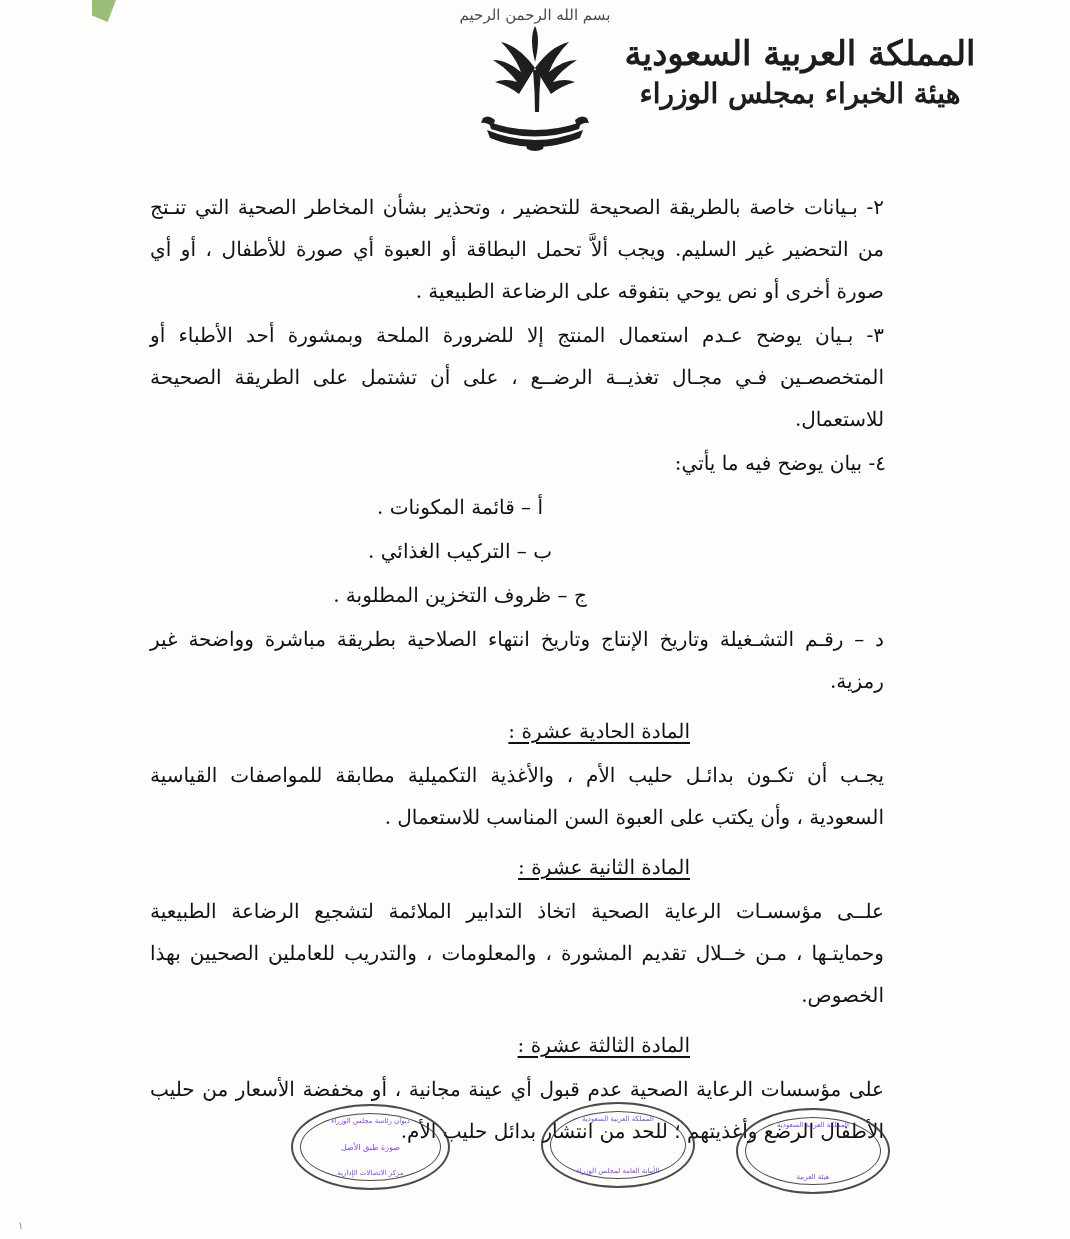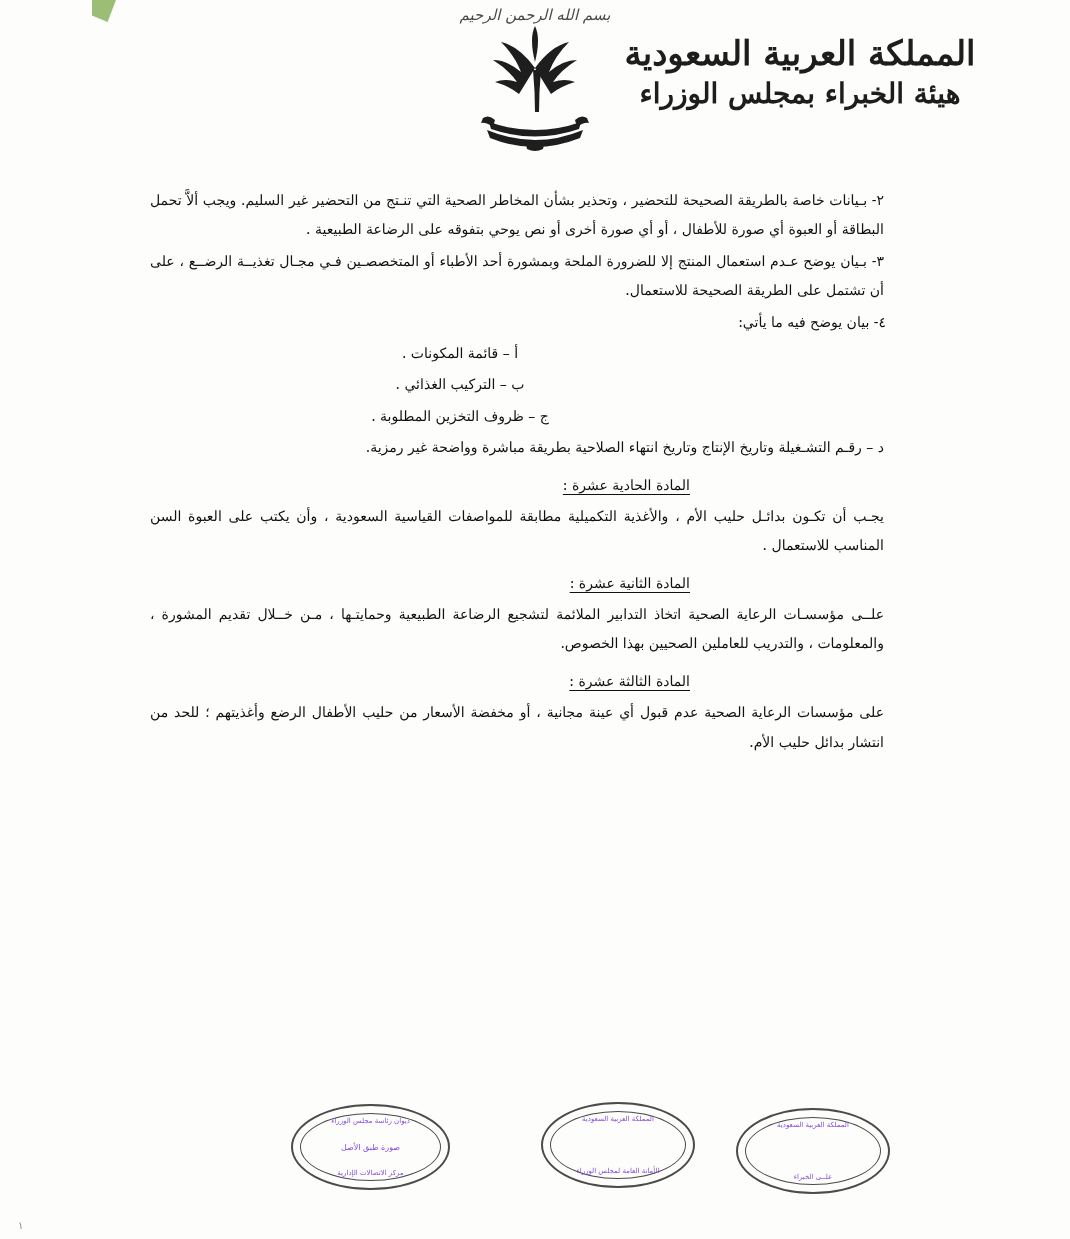--- a/index.html
+++ b/index.html
@@ -32,21 +32,20 @@
     position: absolute;
     top: 6px;
     left: 0;
     right: 0;
     text-align: center;
     font-size: 15px;
     color: #2b2b2b;
     font-family: "DejaVu Serif", "Liberation Serif", serif;
     letter-spacing: -1px;
     opacity: .85;
-    font-style: italic;
   }
 
   .green-mark {
     position: absolute;
     top: 0;
     left: 92px;
     width: 24px;
     height: 22px;
     background: #7aa84a;
     opacity: .75;
@@ -128,21 +127,21 @@
     letter-spacing: 1px;
   }
 
   
   .body-text {
     position: absolute;
     top: 186px;
     right: 150px;
     left: 150px;
     font-family: "DejaVu Serif", "Liberation Serif", serif;
-    font-size: 14px;
+    font-size: 20px;
     line-height: 2.1;
     color: #111;
   }
 
   .para {
     margin: 0 0 2px 0;
     text-align: justify;
     text-justify: inter-word;
   }
   .para.center-ind {
@@ -278,21 +277,21 @@
       <span>المادة الثالثة عشرة :</span>
     </p>
     <p class="para block">على مؤسسات الرعاية الصحية عدم قبول أي عينة مجانية ، أو مخفضة الأسعار من حليب الأطفال الرضع وأغذيتهم ؛ للحد من انتشار بدائل حليب الأم.</p>
   </div>
 
   <div class="stamps">
 
     <div class="stamp stamp-1">
       <div class="inner"></div>
       <div class="txt-top">المملكة العربية السعودية</div>
-      <div class="txt-bot">علــى الخبراء</div>
+      <div class="txt-bot">هيئة العربية</div>
     </div>
 
     <div class="stamp stamp-2">
       <div class="inner"></div>
       <div class="txt-top">المملكة العربية السعودية</div>
       <div class="txt-bot">الأمانة العامة لمجلس الوزراء</div>
     </div>
 
     <div class="stamp stamp-3">
       <div class="inner"></div>

